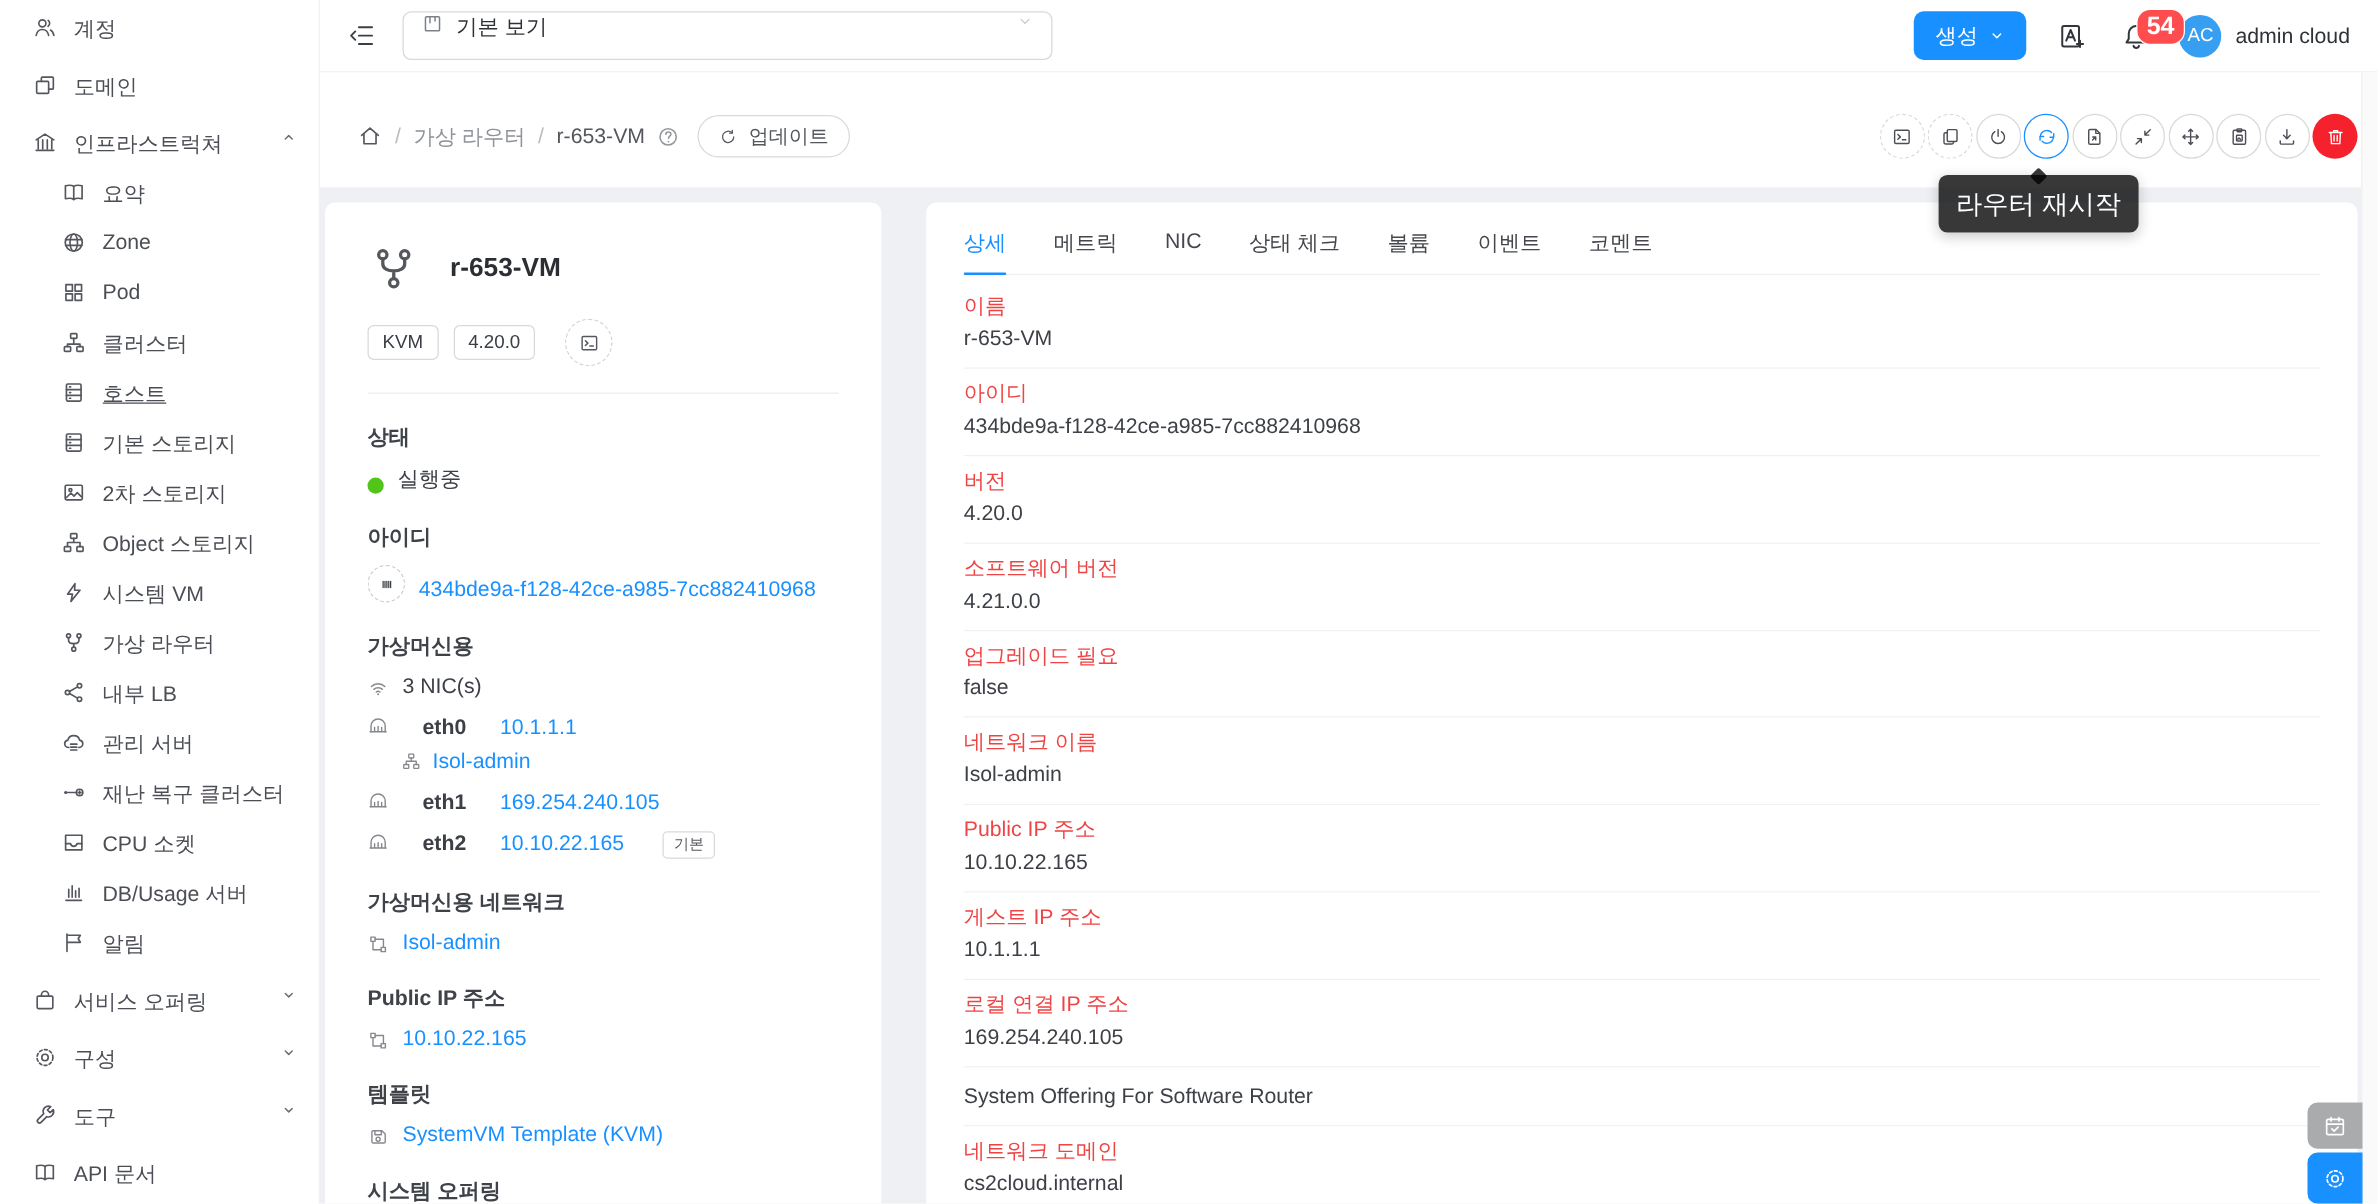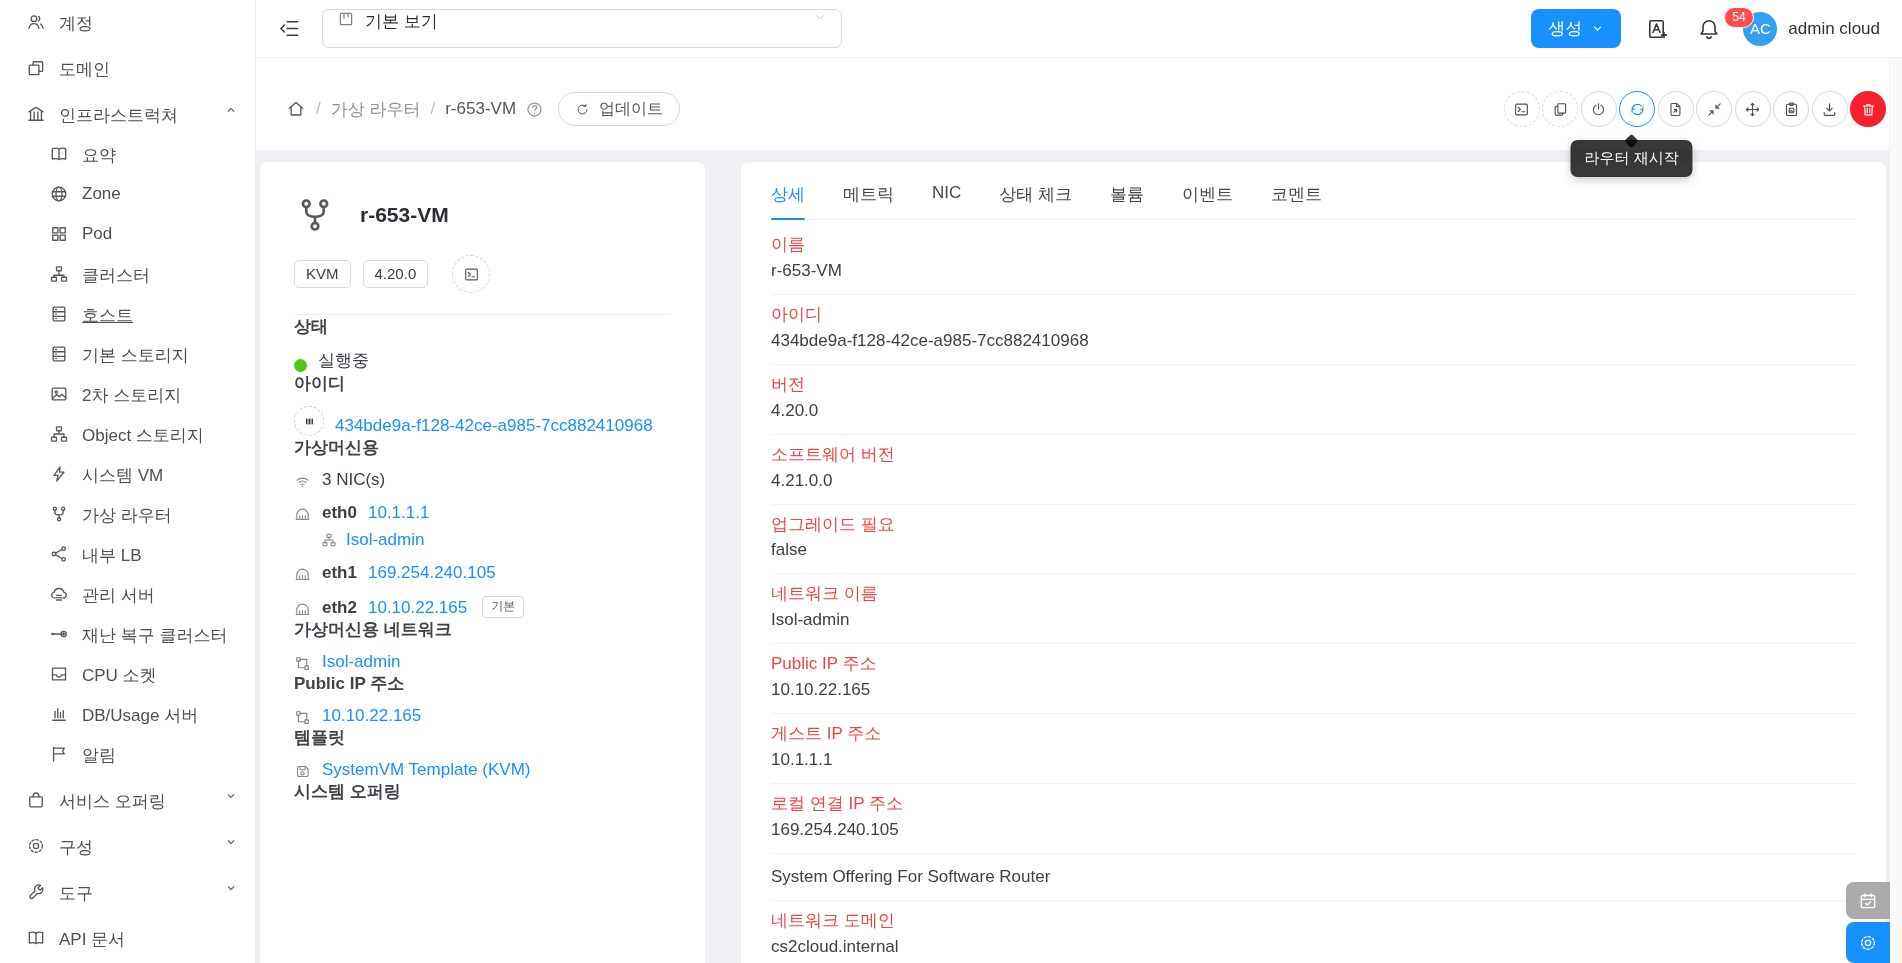--- a/index.html
+++ b/index.html
@@ -42,22 +42,22 @@
   .spacer{flex:1}
   .create-btn{display:flex;align-items:center;gap:9px;height:39px;padding:0 17px;border:none;
     border-radius:8px;background:#1890ff;color:#fff;font-size:17px;cursor:pointer;
     font-family:inherit}
   .create-btn .cchev{width:13px;height:13px}
   .create-btn .cchev svg{width:13px;height:13px;stroke-width:2.2}
   .hicon{width:24px;height:24px;color:#33363b;cursor:pointer}
   .hicon svg{width:24px;height:24px}
   .lang{margin-left:25px}
   .bell-wrap{position:relative;margin-left:27px;cursor:pointer}
-  .badge{position:absolute;top:-10px;left:27px;background:#ff4d4f;color:#fff;font-size:12px;
-    line-height:1;padding:3px 7px 4px;border-radius:11px;border:1.5px solid #fff;font-weight:400}
+  .badge{position:absolute;top:-10px;left:12px;background:#ff4d4f;color:#fff;font-size:20px;
+    line-height:1;padding:3px 7px 4px;border-radius:11px;border:1.5px solid #fff;font-weight:700}
   .avatar{width:34px;height:34px;border-radius:50%;background:#379ff2;color:#fff;display:flex;
     align-items:center;justify-content:center;font-size:15px;margin-left:22px;cursor:pointer}
   .username{margin-left:11px;color:#2e3136;cursor:pointer;white-space:nowrap}
 
   
   .content{flex:1;position:relative;background:#fff;min-height:0}
   .scrollstrip{position:absolute;top:0;right:0;width:12px;height:100%;background:#fafafa;
     border-left:1px solid #f0f0f0}
   .crumb-row{height:92px;display:flex;align-items:center;padding:10px 16px 0 30px;box-sizing:border-box}
   .bc-ic{width:20px;height:20px;color:#54575c;cursor:pointer}
@@ -75,21 +75,21 @@
   .actions{display:flex;align-items:center;position:relative}
   .abtn{width:36px;height:36px;border-radius:50%;border:1px solid #d9d9d9;background:#fff;
     display:flex;align-items:center;justify-content:center;margin-left:2.5px;color:#4b4e55;
     cursor:pointer;padding:0;box-sizing:border-box}
   .abtn.dashed{border-style:dashed}
   .abtn.active{border:1.6px solid #1890ff;color:#1890ff}
   .abtn.danger{background:#f5222d;border:none;color:#fff}
   .abtn .ai{width:17px;height:17px}
   .abtn .ai svg{width:17px;height:17px}
   .tooltip{position:absolute;top:49px;left:133px;transform:translateX(-52%);
-    background:rgba(0,0,0,.78);color:#fff;font-size:15px;padding:9px 14px;border-radius:7px;
+    background:rgba(0,0,0,.78);color:#fff;font-size:21px;padding:9px 14px;border-radius:7px;
     white-space:nowrap;z-index:20;box-shadow:0 3px 10px rgba(0,0,0,.2)}
   .tooltip::before{content:"";position:absolute;top:-4px;left:50%;transform:translateX(-50%) rotate(45deg);
     width:10px;height:10px;background:rgba(0,0,0,.78);border-radius:2px}
 
   .gray-panel{height:calc(100% - 92px);margin-right:12px;background:#eef0f3;
     padding:12px 4px 0 4px;box-sizing:border-box;display:flex;gap:36px;overflow:hidden}
   .card{background:#fff;border-radius:8px}
 
   
   .info-card{width:445px;min-width:445px;height:940px;padding:28px 34px;box-sizing:border-box}
@@ -98,31 +98,31 @@
   .ic-avatar svg{width:42px;height:42px;stroke-width:1.5}
   .ic-title{font-size:21px;font-weight:700;color:#2b2e33}
   .ic-badges{display:flex;align-items:center;gap:12px;margin-top:19px}
   .tag{border:1px solid #d9d9d9;border-radius:5px;background:#fff;color:#3c4046;
     font-size:15px;padding:4px 11px;line-height:1.2}
   .console-circle{width:38px;height:38px;border-radius:50%;border:1px dashed #d0d3d7;background:#fff;
     display:flex;align-items:center;justify-content:center;color:#54575c;cursor:pointer;margin-left:12px}
   .console-circle .ci{width:17px;height:17px}
   .console-circle .ci svg{width:17px;height:17px}
   .ic-divider{border:none;border-top:1px solid #ebedf0;margin:21px 0 0}
-  .sec{}
+  .sec{margin-top:23px}
   .sec-lbl{font-weight:700;color:#3f4349}
   .sec-line{display:flex;align-items:flex-end;gap:11px;margin-top:11px}
   .dot{width:13px;height:13px;border-radius:50%;flex:none}
   .gi{width:17px;height:17px;color:#85888e;flex:none}
   .gi svg{width:17px;height:17px}
   .lnk{color:#1890ff;text-decoration:none;cursor:pointer}
   .barcode-circle{width:28px;height:28px;border-radius:50%;border:1px dashed #c9ccd1;display:flex;
     align-items:center;justify-content:center;color:#3c4046;flex:none}
   .barcode-circle svg{width:15px;height:15px}
-  .nic-row{display:flex;align-items:flex-end;gap:11px;margin-top:13px}
+  .nic-row{display:flex;align-items:flex-start;gap:27px;margin-top:13px}
   .nic-row b{color:#3c4046}
   .nic-sub{display:flex;align-items:center;gap:9px;margin-top:7px;margin-left:27px}
   .nic-sub .gi{width:16px;height:16px}
   .nic-sub .gi svg{width:16px;height:16px}
   .tag-sm{border:1px solid #d9d9d9;border-radius:4px;font-size:12px;padding:1px 8px 2px;
     color:#54575c;background:#fff;margin-left:4px}
 
   
   .detail-card{flex:1;height:940px;padding:6px 30px 0;box-sizing:border-box;min-width:0}
   .tabs{display:flex;border-bottom:1px solid #eef0f2}

